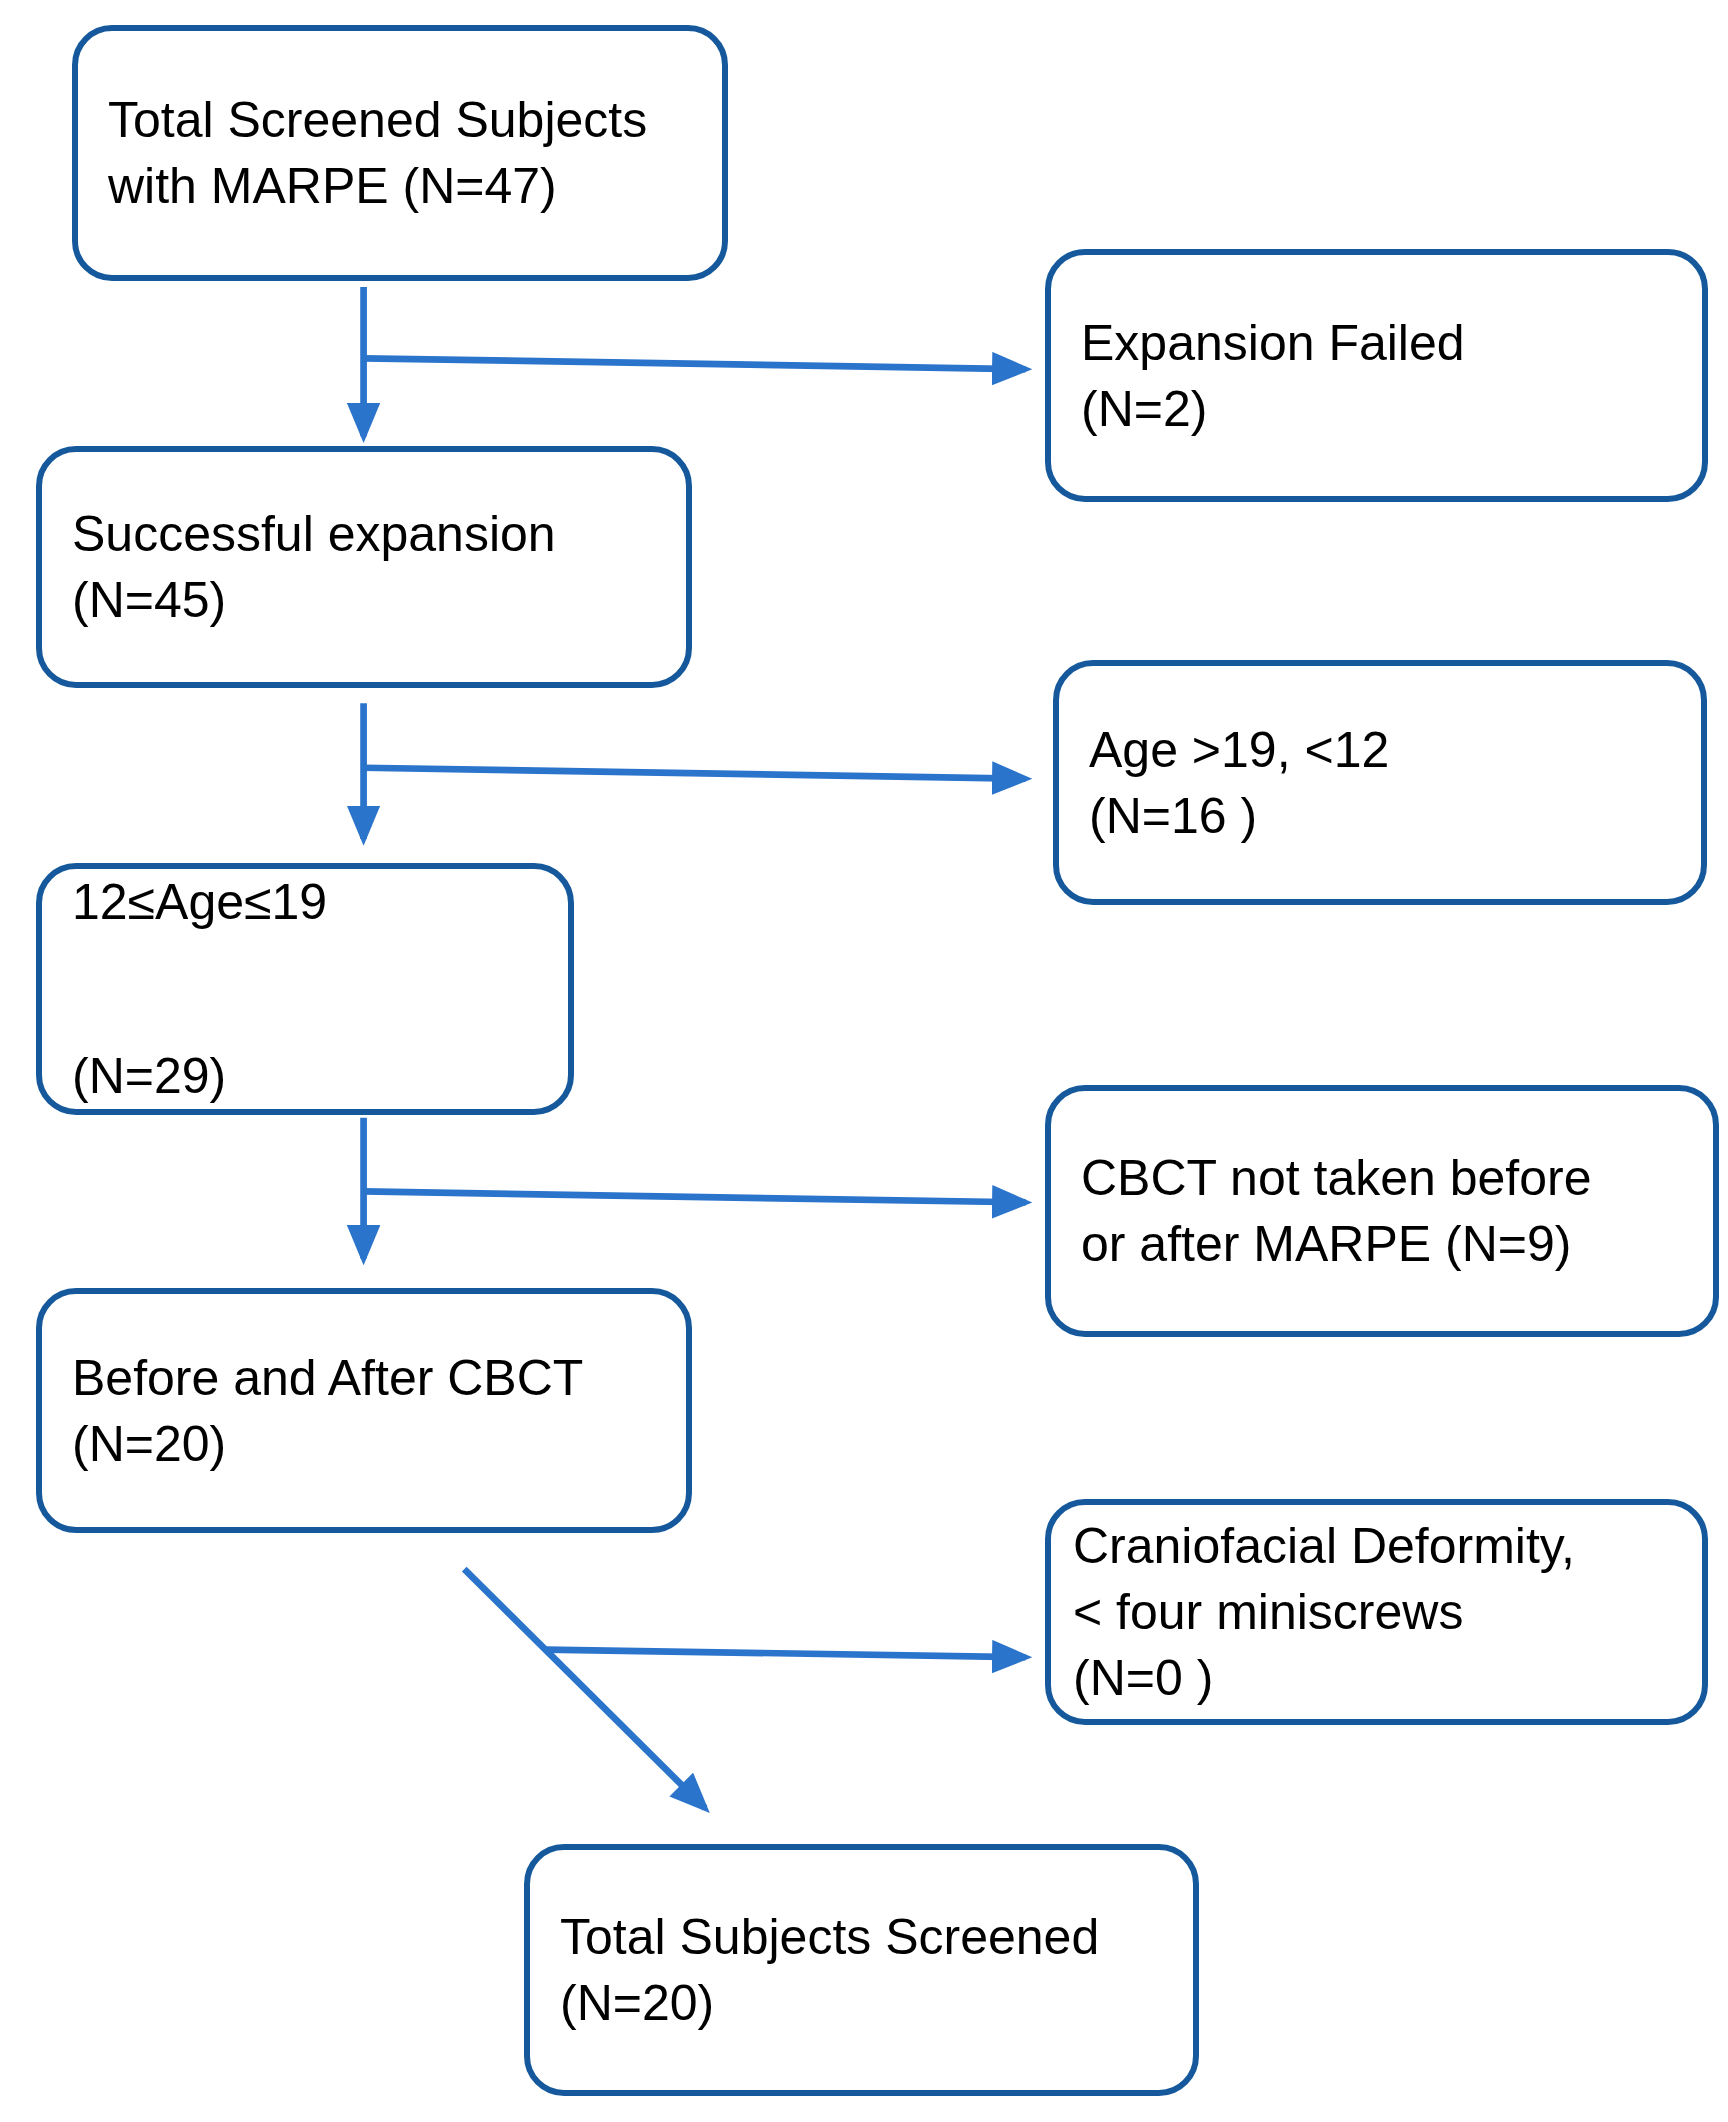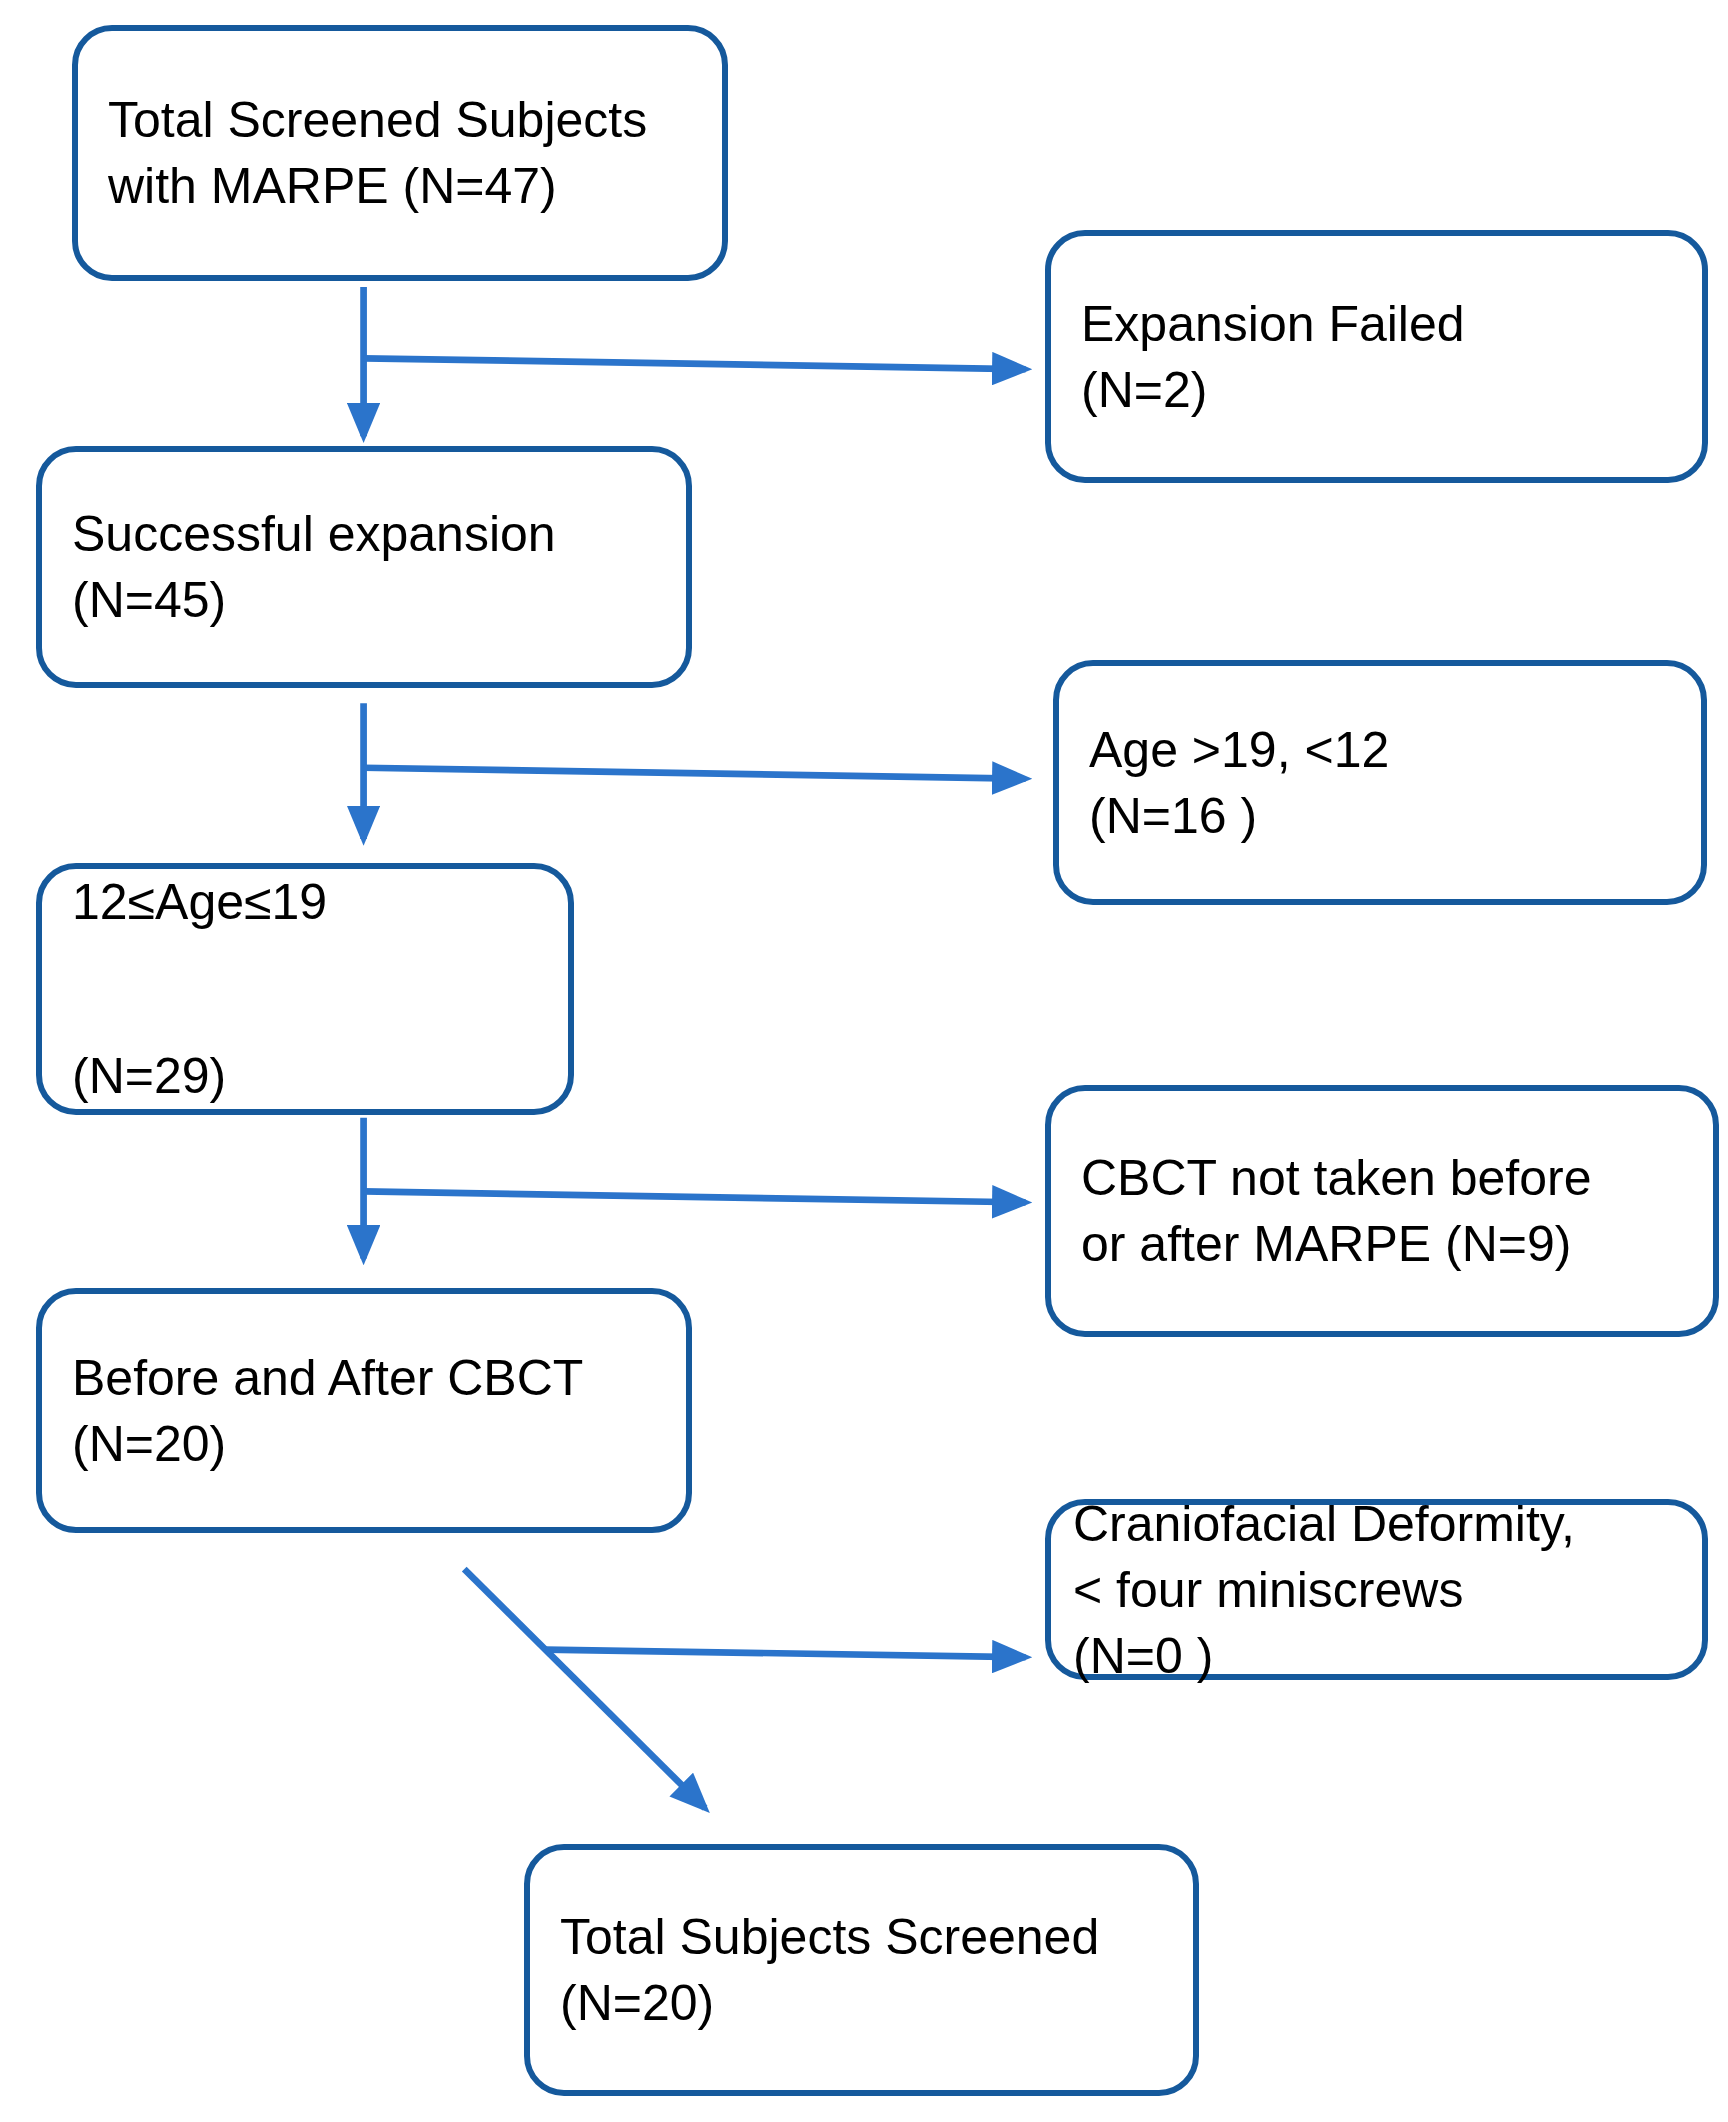--- a/index.html
+++ b/index.html
@@ -92,35 +92,35 @@
   <div class="box" style="left:36px;top:1288px;width:656px;height:245px;">
     <div class="line">Before and After CBCT</div>
     <div class="line">(N=20)</div>
   </div>
 
   <div class="box" style="left:524px;top:1844px;width:675px;height:252px;">
     <div class="line">Total Subjects Screened</div>
     <div class="line">(N=20)</div>
   </div>
 
-  <div class="box" style="left:1045px;top:230px;width:663px;height:253px;">
+  <div class="box" style="left:1045px;top:249px;width:663px;height:253px;">
     <div class="line">Expansion Failed</div>
     <div class="line">(N=2)</div>
   </div>
 
   <div class="box" style="left:1053px;top:660px;width:654px;height:245px;">
     <div class="line">Age &gt;19, &lt;12</div>
     <div class="line">(N=16 )</div>
   </div>
 
   <div class="box" style="left:1045px;top:1085px;width:674px;height:252px;">
     <div class="line">CBCT not taken before</div>
     <div class="line">or after MARPE (N=9)</div>
   </div>
 
-  <div class="box" style="left:1045px;top:1499px;width:663px;height:181px;padding-left:22px;">
+  <div class="box" style="left:1045px;top:1499px;width:663px;height:226px;padding-left:22px;">
     <div class="line">Craniofacial Deformity,</div>
     <div class="line">&lt; four miniscrews</div>
     <div class="line">(N=0 )</div>
   </div>
 
 </div>
 
 
 </body></html>

